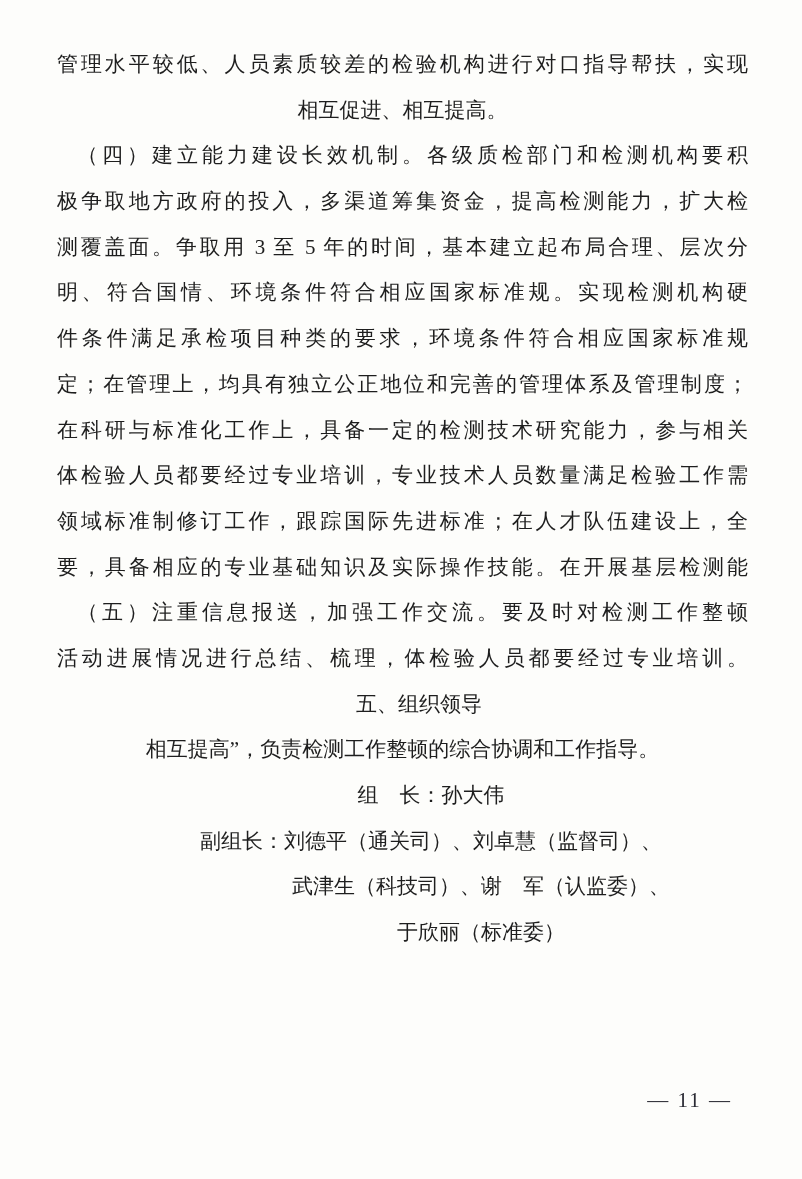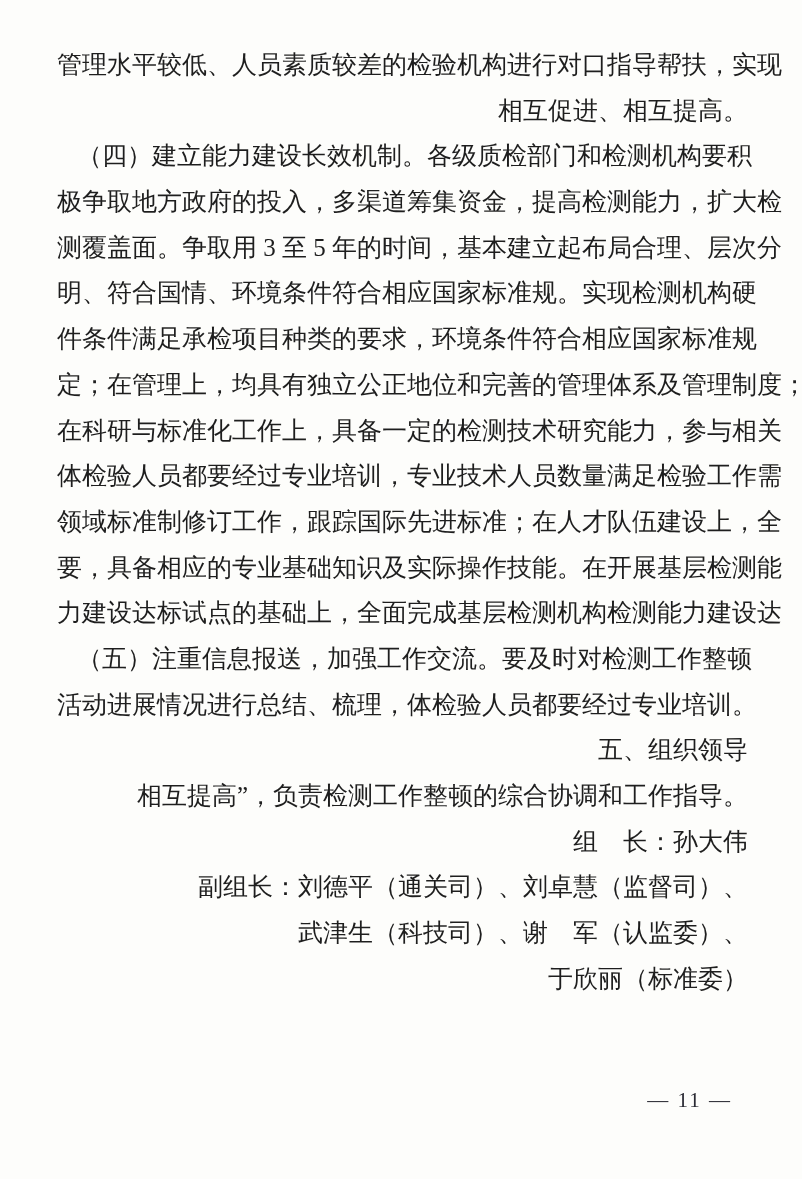--- a/index.html
+++ b/index.html
@@ -16,29 +16,29 @@
   }
   .doc-body {
     position: absolute;
     left: 57px;
     top: 42px;
     width: 691px;
   }
   .line {
     height: 45.7px;
     line-height: 45.7px;
-    font-size: 25px;
+    font-size: 21px;
     white-space: nowrap;
     letter-spacing: 0;
   }
   .line.fill {
     text-align: justify;
     text-align-last: justify;
   }
-  .line.plain { text-align: right; }
+  .line.plain { text-align: center; }
   .indent-bracket { text-indent: 20px; }
   .indent-head    { text-indent: 33px; }
   .indent-leader  { text-indent: 57px; }
   .indent-cont    { text-indent: 157px; }
   .page-number {
     position: absolute;
     right: 70px;
     top: 1088px;
     font-size: 21px;
     letter-spacing: 2px;
@@ -55,21 +55,20 @@
       <div class="line fill indent-bracket">（四）建立能力建设长效机制。各级质检部门和检测机构要积</div>
       <div class="line fill">极争取地方政府的投入，多渠道筹集资金，提高检测能力，扩大检</div>
       <div class="line fill">测覆盖面。争取用 3 至 5 年的时间，基本建立起布局合理、层次分</div>
       <div class="line fill">明、符合国情、环境条件符合相应国家标准规。实现检测机构硬</div>
       <div class="line fill">件条件满足承检项目种类的要求，环境条件符合相应国家标准规</div>
       <div class="line fill">定；在管理上，均具有独立公正地位和完善的管理体系及管理制度；</div>
       <div class="line fill">在科研与标准化工作上，具备一定的检测技术研究能力，参与相关</div>
       <div class="line fill">体检验人员都要经过专业培训，专业技术人员数量满足检验工作需</div>
       <div class="line fill">领域标准制修订工作，跟踪国际先进标准；在人才队伍建设上，全</div>
       <div class="line fill">要，具备相应的专业基础知识及实际操作技能。在开展基层检测能</div>
-      <div class="line fill">力建设达标试点的基础上，全面完成基层检测机构检测能力建设达</div>
       <div class="line fill indent-bracket">（五）注重信息报送，加强工作交流。要及时对检测工作整顿</div>
       <div class="line fill">活动进展情况进行总结、梳理，体检验人员都要经过专业培训。</div>
       <div class="line plain indent-head">五、组织领导</div>
       <div class="line plain">相互提高”，负责检测工作整顿的综合协调和工作指导。</div>
       <div class="line plain indent-leader">组　长：孙大伟</div>
       <div class="line plain indent-leader">副组长：刘德平（通关司）、刘卓慧（监督司）、</div>
       <div class="line plain indent-cont">武津生（科技司）、谢　军（认监委）、</div>
       <div class="line plain indent-cont">于欣丽（标准委）</div>
     </div>
   <div class="page-number">— 11 —</div>

